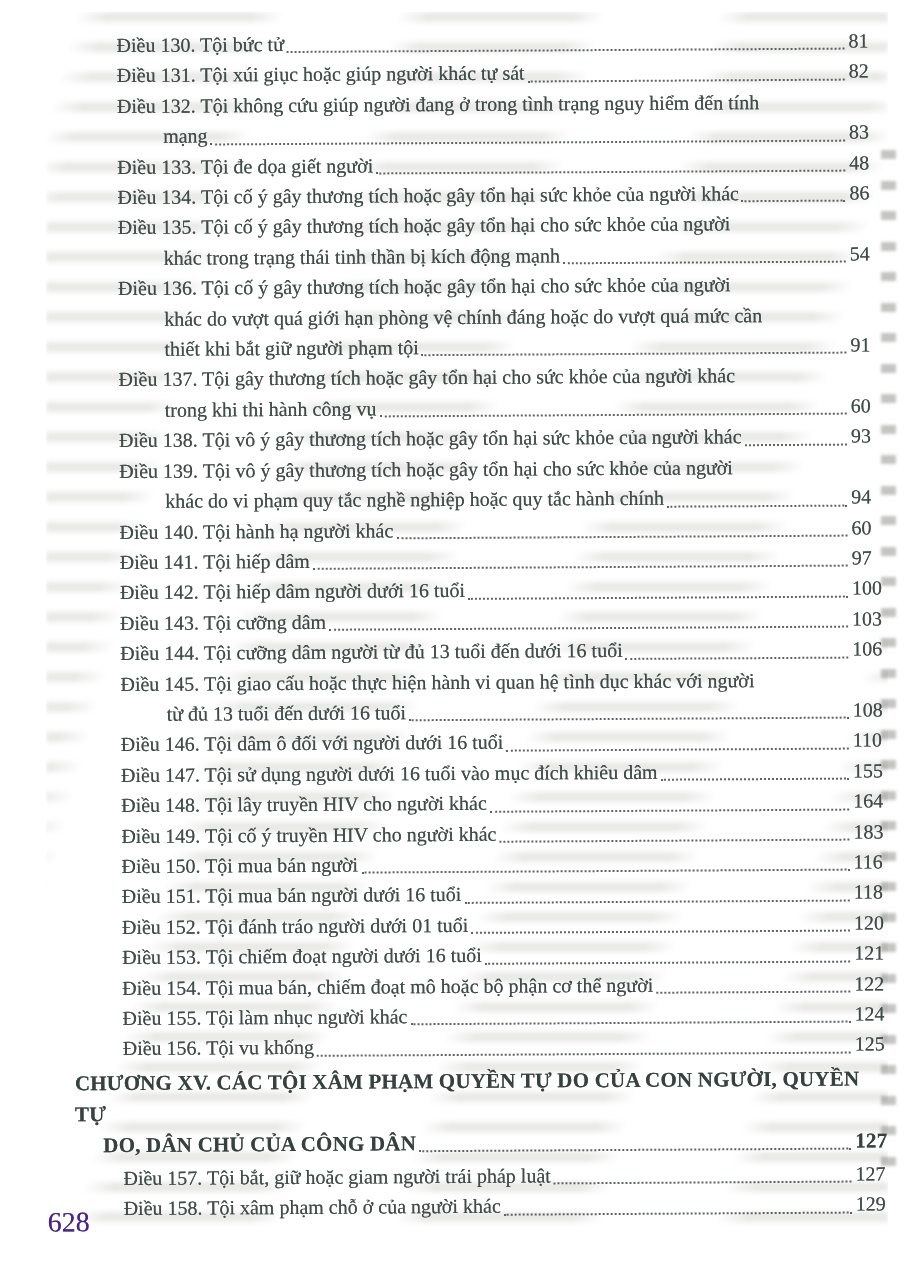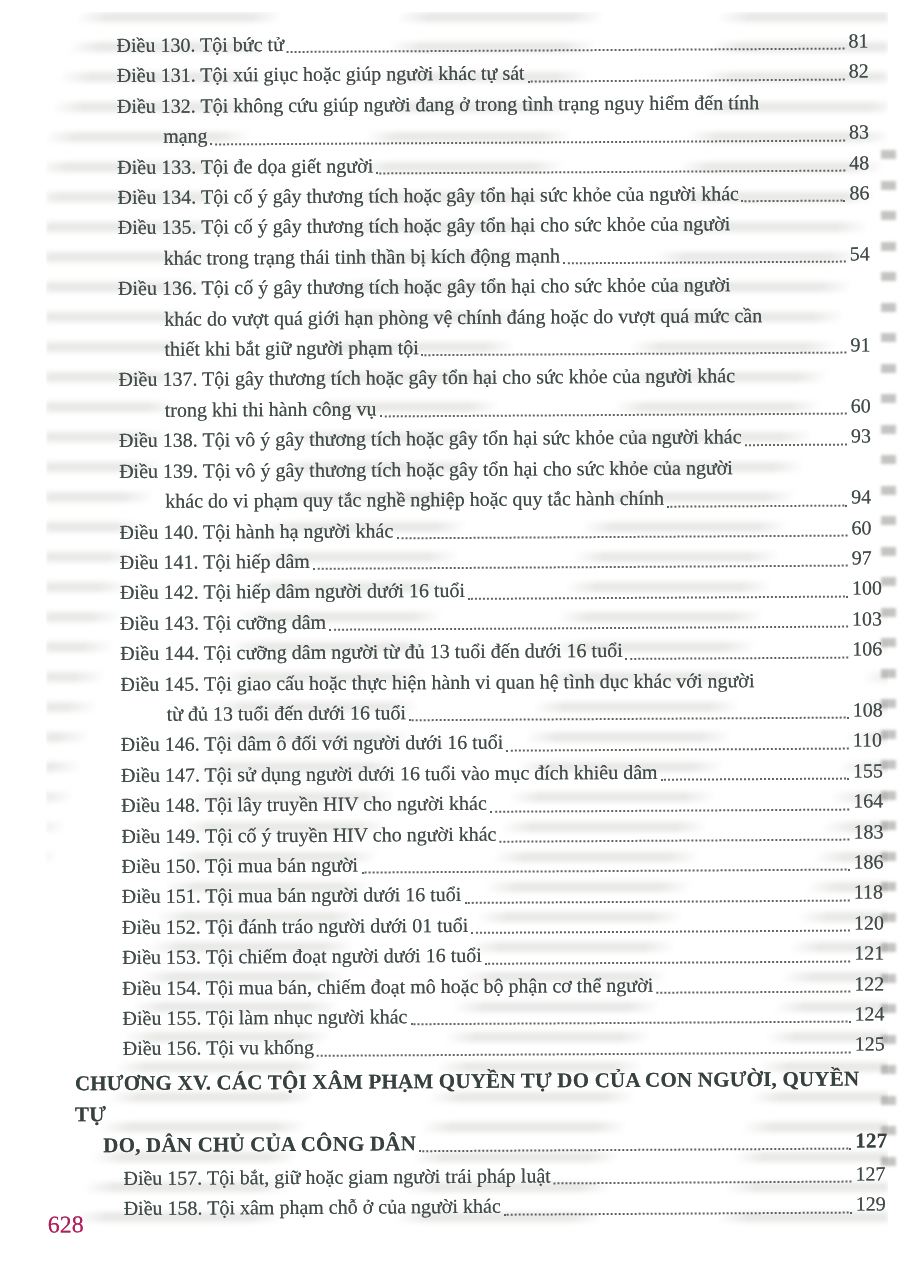--- a/index.html
+++ b/index.html
@@ -79,22 +79,22 @@
     margin-bottom: 2px;
     letter-spacing: 0.2px;
   }
   .entry.chapter .line { line-height: 31px; }
   .entry.chapter .line.cont { padding-left: 28px; }
   .entry.chapter .leader { border-bottom-width: 2.6px; margin-bottom: 7px; }
   .footer-num {
     position: absolute;
     left: 44px;
     bottom: 40px;
-    font-size: 24px;
-    color: #be185d;
+    font-size: 28px;
+    color: #4c1d95;
     margin-top: 36px;
   }
 </style>
 </head>
 <body>
 
 <div class="page-root">
   <div class="bleed-layer"></div>
   <div class="ghost-margin"></div>
 
@@ -244,21 +244,21 @@
     <div class="line last">
       <span class="label">Điều 149. Tội cố ý truyền HIV cho người khác</span>
       <span class="leader"></span>
       <span class="pagenum">183</span>
     </div>
   </li>
         <li class="entry">
     <div class="line last">
       <span class="label">Điều 150. Tội mua bán người</span>
       <span class="leader"></span>
-      <span class="pagenum">186</span>
+      <span class="pagenum">116</span>
     </div>
   </li>
         <li class="entry">
     <div class="line last">
       <span class="label">Điều 151. Tội mua bán người dưới 16 tuổi</span>
       <span class="leader"></span>
       <span class="pagenum">118</span>
     </div>
   </li>
         <li class="entry">

